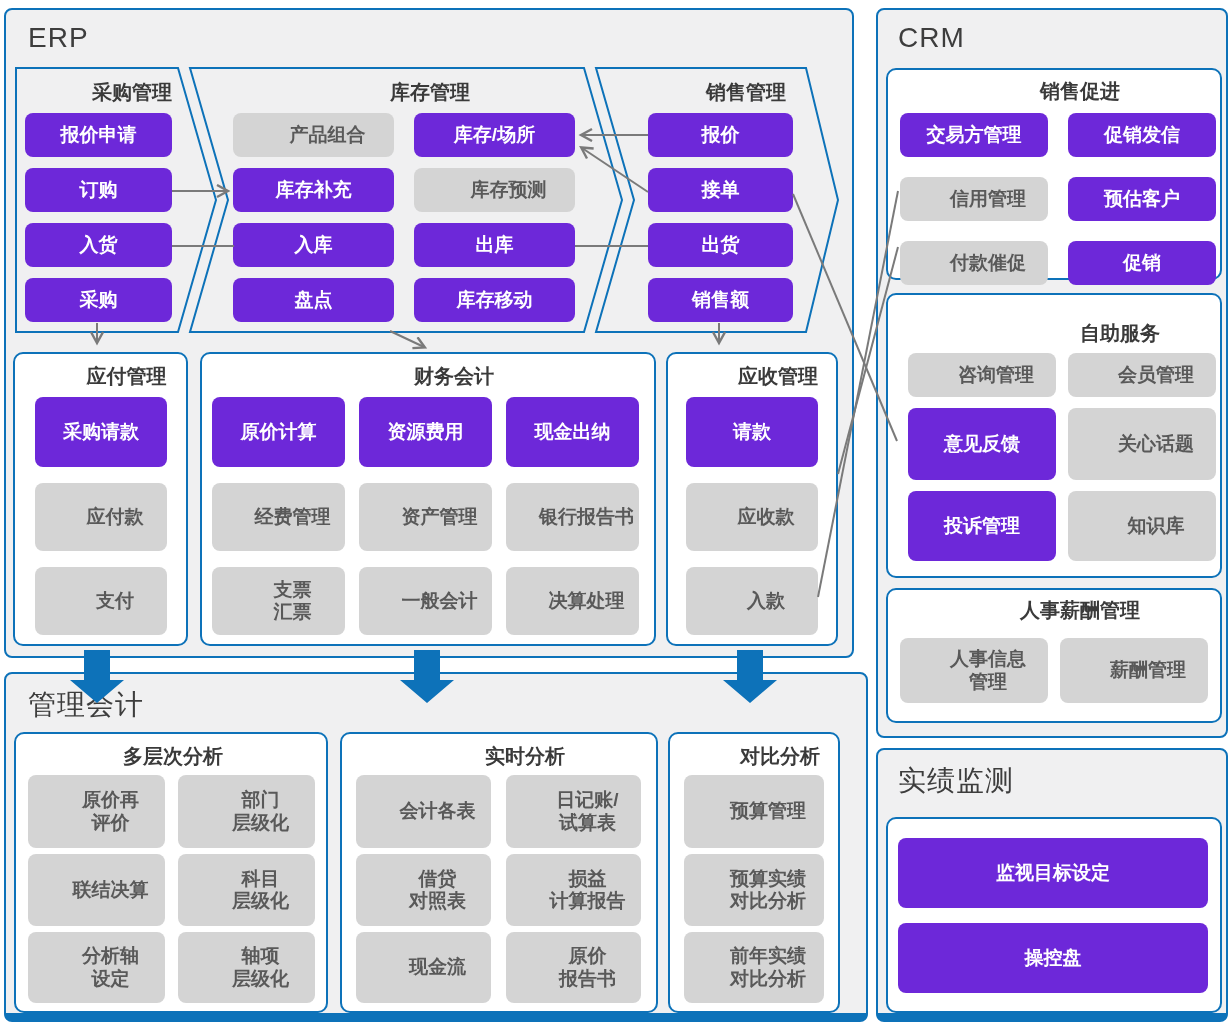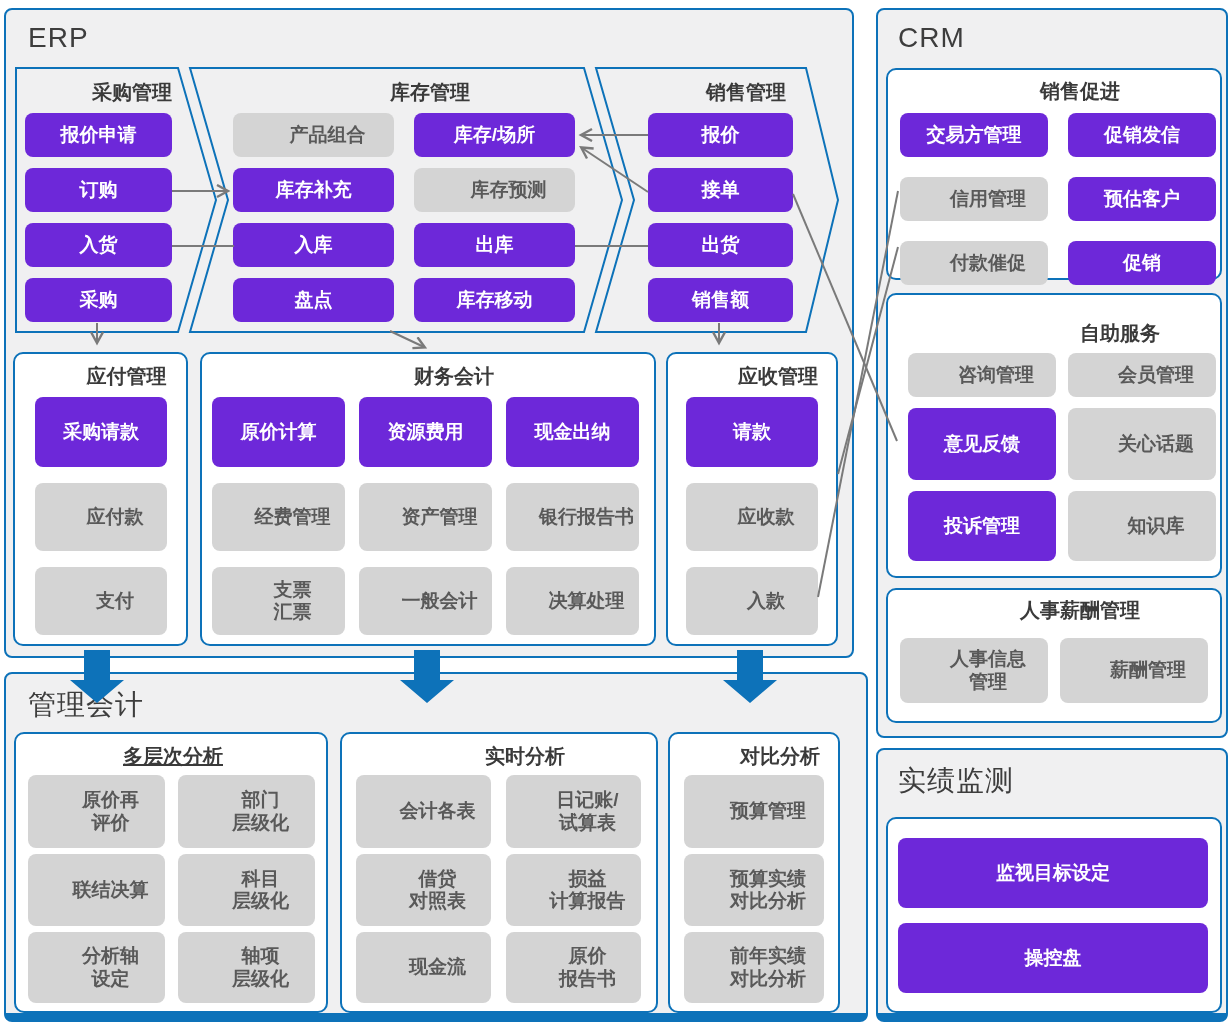--- a/index.html
+++ b/index.html
@@ -75,21 +75,21 @@
   <div class="inner-box" style="left:886px;top:68px;width:336px;height:212px;"></div>
   <div class="inner-box" style="left:886px;top:293px;width:336px;height:285px;"></div>
   <div class="inner-box" style="left:886px;top:588px;width:336px;height:135px;"></div>
   <div class="box-title" style="left:886px;top:78px;width:336px;">销售促进</div>
   <div class="box-title" style="left:886px;top:320px;width:336px;padding-left:40px;">自助服务</div>
   <div class="box-title" style="left:886px;top:597px;width:336px;">人事薪酬管理</div>
 
   <div class="inner-box" style="left:14px;top:732px;width:314px;height:281px;"></div>
   <div class="inner-box" style="left:340px;top:732px;width:318px;height:281px;"></div>
   <div class="inner-box" style="left:668px;top:732px;width:172px;height:281px;"></div>
-  <div class="box-title" style="left:14px;top:743px;width:266px;text-decoration:underline;">多层次分析</div>
+  <div class="box-title" style="left:14px;top:743px;width:266px;">多层次分析</div>
   <div class="box-title" style="left:340px;top:743px;width:318px;">实时分析</div>
   <div class="box-title" style="left:668px;top:743px;width:172px;">对比分析</div>
 
   <div class="inner-box" style="left:886px;top:817px;width:336px;height:196px;"></div>
 
   <div class="grid" id="purch-grid">
     <div class="blk blue">报价申请</div>
     <div class="blk blue">订购</div>
     <div class="blk blue">入货</div>
     <div class="blk blue">采购</div>

